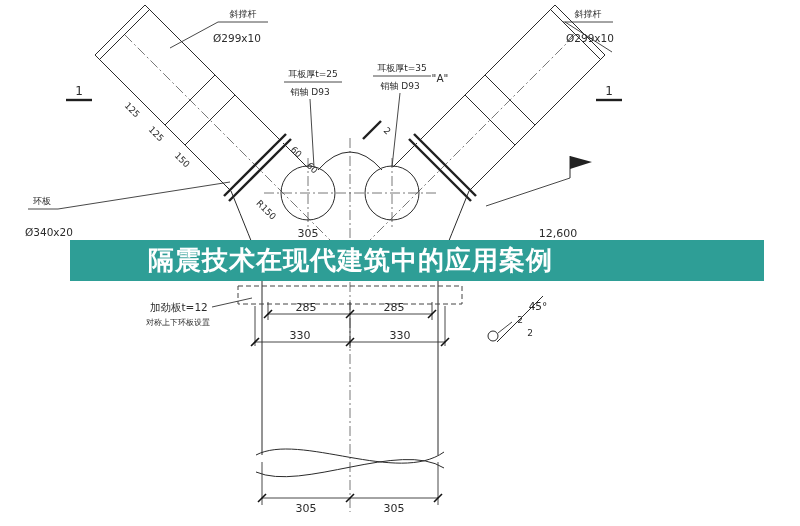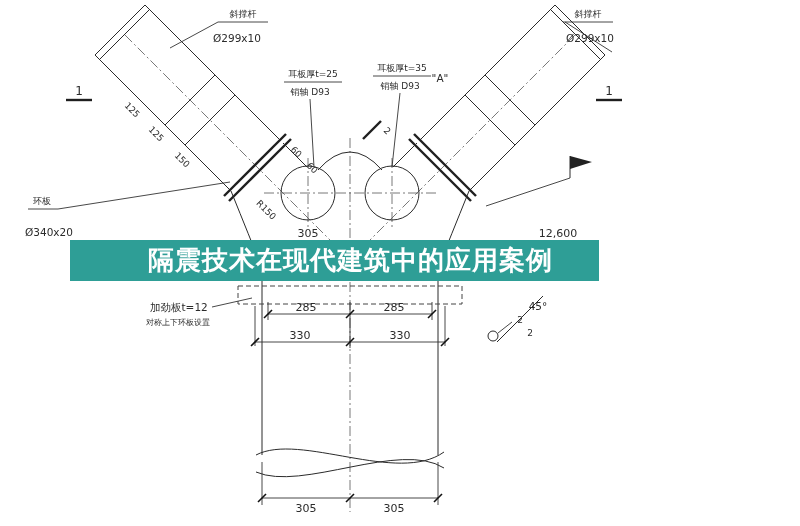--- a/index.html
+++ b/index.html
@@ -14,21 +14,21 @@
   .drawing-svg .cl   { stroke:#555; stroke-width:0.8; fill:none; stroke-dasharray:10 3 2 3; }
   .drawing-svg .hid  { stroke:#444; stroke-width:1; fill:none; stroke-dasharray:5 3; }
   .drawing-svg .dim  { stroke:#333; stroke-width:0.9; fill:none; }
   .drawing-svg .tick { stroke:#111; stroke-width:1.6; fill:none; }
   .dimtxt  { font-size:11px; }
   .smalltxt{ font-size:9px; }
   .tinytxt { font-size:8px; }
   .sizetxt { font-size:10.5px; }
   .sectxt  { font-size:12px; }
   .banner {
-    position:absolute; left:70px; top:240px; width:529px; height:41px;
+    position:absolute; left:70px; top:240px; width:694px; height:41px;
     background:#2e9e96; display:flex; align-items:center;
     padding-left:78px; box-sizing:border-box;
   }
   .banner-title {
     color:#ffffff; font-size:26px; font-weight:bold;
     letter-spacing:1px; white-space:nowrap;
   }
 </style>
 </head>
 <body>

